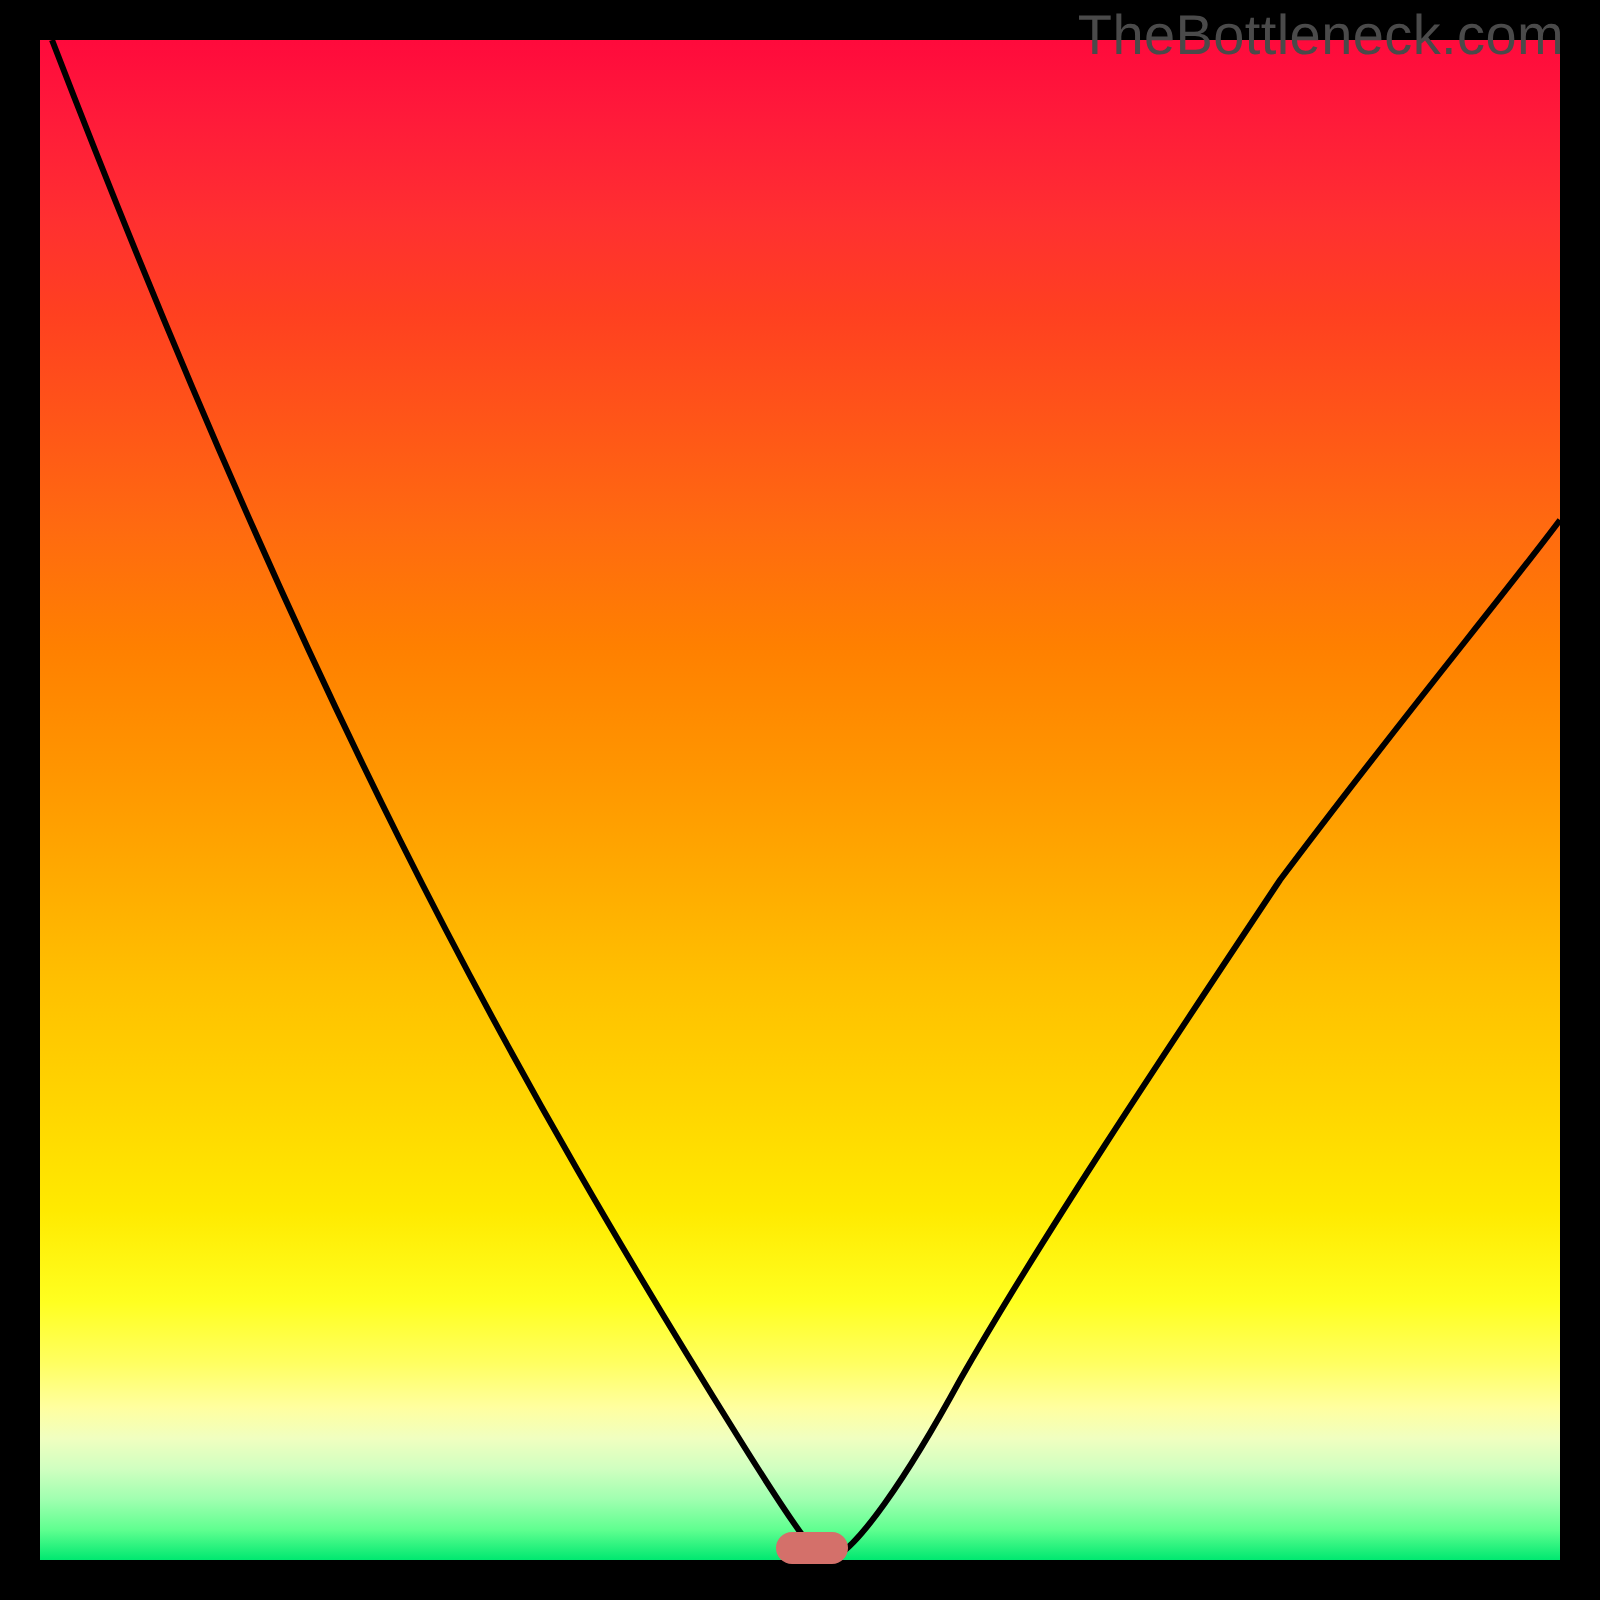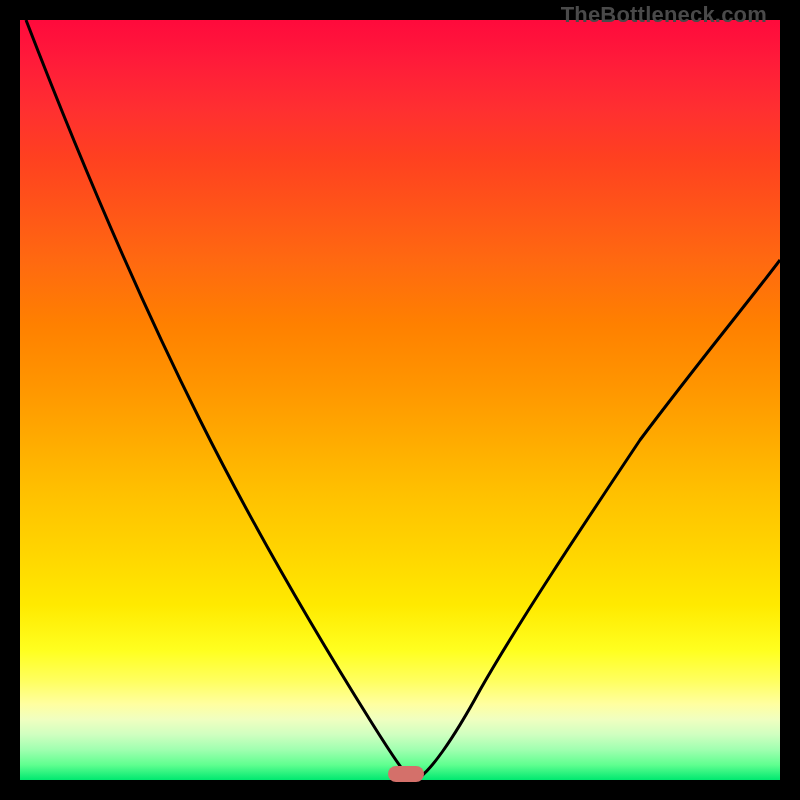--- a/index.html
+++ b/index.html
@@ -41,24 +41,24 @@
         #f0ffc0 92%,
         #d0ffc0 94%,
         #a0ffb0 96%,
         #60ff90 98%,
         #00e870 100%
       );
     }
     .watermark {
       position: absolute;
       top: 2px;
-      right: 33px;
+      right: 18px;
       color: #4a4a4a;
-      font-size: 22px;
-      font-weight: bold;
+      font-size: 28px;
+      font-weight: normal;
       z-index: 10;
       letter-spacing: 0.2px;
     }
     .curve-svg {
       position: absolute;
       left: 20px;
       top: 20px;
       width: 760px;
       height: 760px;
       z-index: 5;

